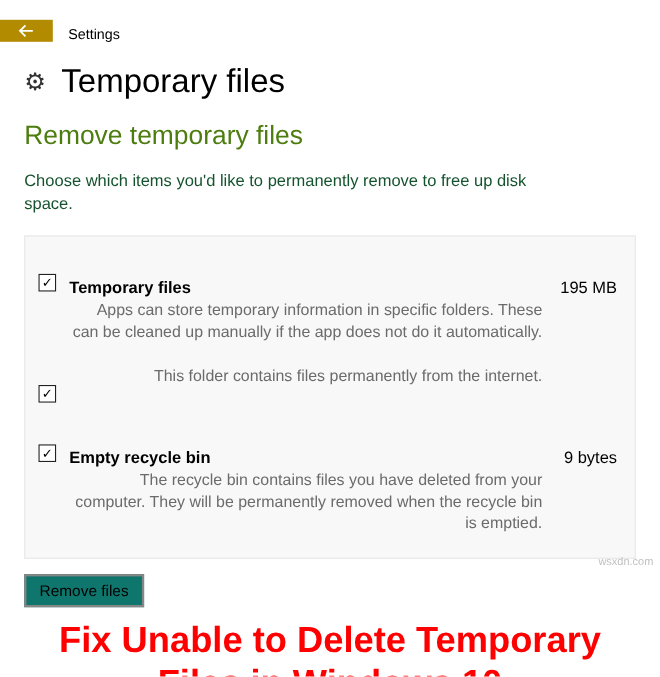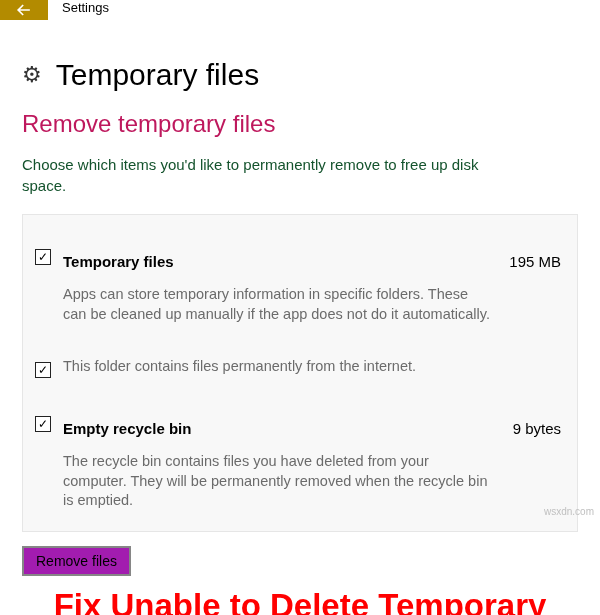--- a/index.html
+++ b/index.html
@@ -11,21 +11,21 @@
     body {
       width: 600px;
       height: 615px;
       background: #ffffff;
       overflow: hidden;
       position: relative;
     }
     .title-bar {
       height: 38px;
       display: flex;
-      align-items: flex-start;
+      align-items: flex-end;
     }
     .back-button {
       width: 48px;
       background: #b38b00;
       color: white;
       display: flex;
       align-items: center;
       justify-content: center;
       font-size: 20px;
     }
@@ -54,21 +54,21 @@
       font-size: 30px;
       font-weight: 300;
       color: #000;
     }
     .content {
       padding: 0 22px;
     }
     .section-title {
       font-size: 24px;
       font-weight: 300;
-      color: #be185d;
+      color: #4d7c0f;
       margin-bottom: 16px;
     }
     .section-desc {
       font-size: 15px;
       color: #14532d;
       line-height: 1.4;
       margin-bottom: 18px;
       max-width: 490px;
     }
     .items-panel {
@@ -114,25 +114,26 @@
       color: #000;
       white-space: nowrap;
       padding-left: 10px;
       margin-top: 24px;
     }
     .item-desc {
       font-size: 14.5px;
       color: #6b6b6b;
       line-height: 1.35;
       max-width: 430px;
-      margin-top: 15px;
+      margin-top: 3px;
+      text-align: right;
     }
     .remove-button {
       border: 2px solid #868686;
-      background: #a21caf;
+      background: #0f766e;
       padding: 5px 12px;
       font-size: 14px;
       color: #000;
       display: inline-block;
     }
     .overlay-caption {
       color: #ff0000;
       font-size: 33px;
       font-weight: 700;
       text-align: center;

